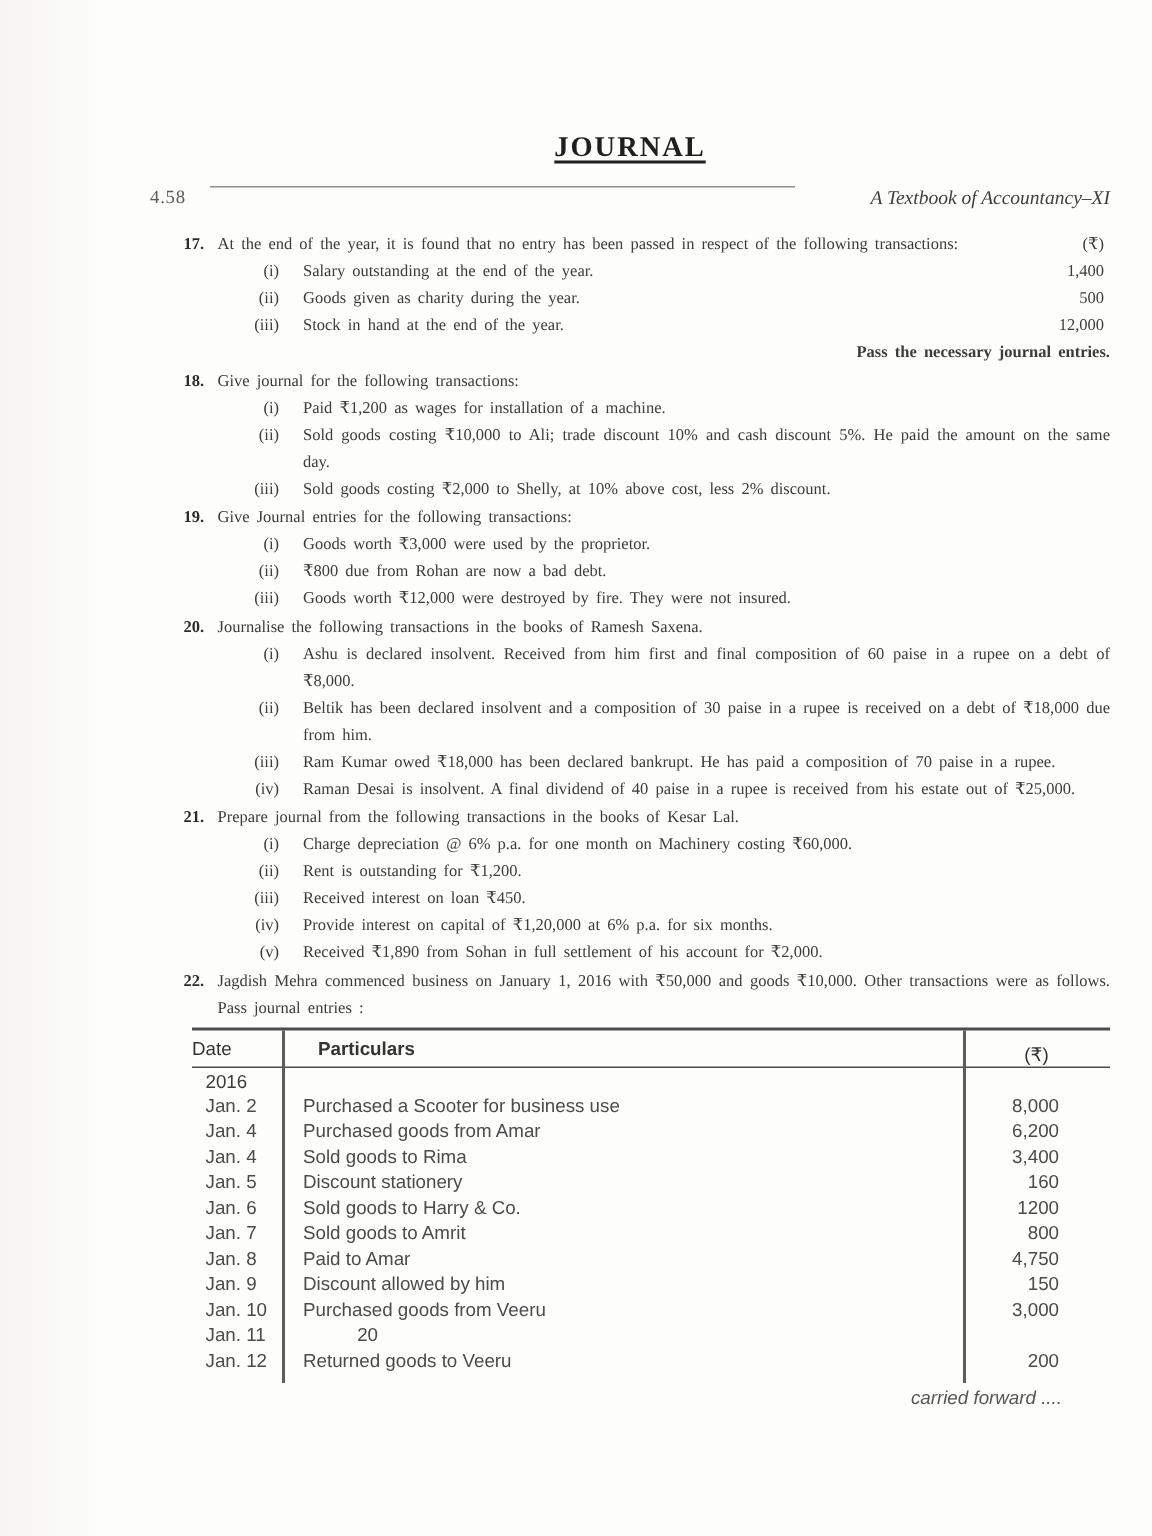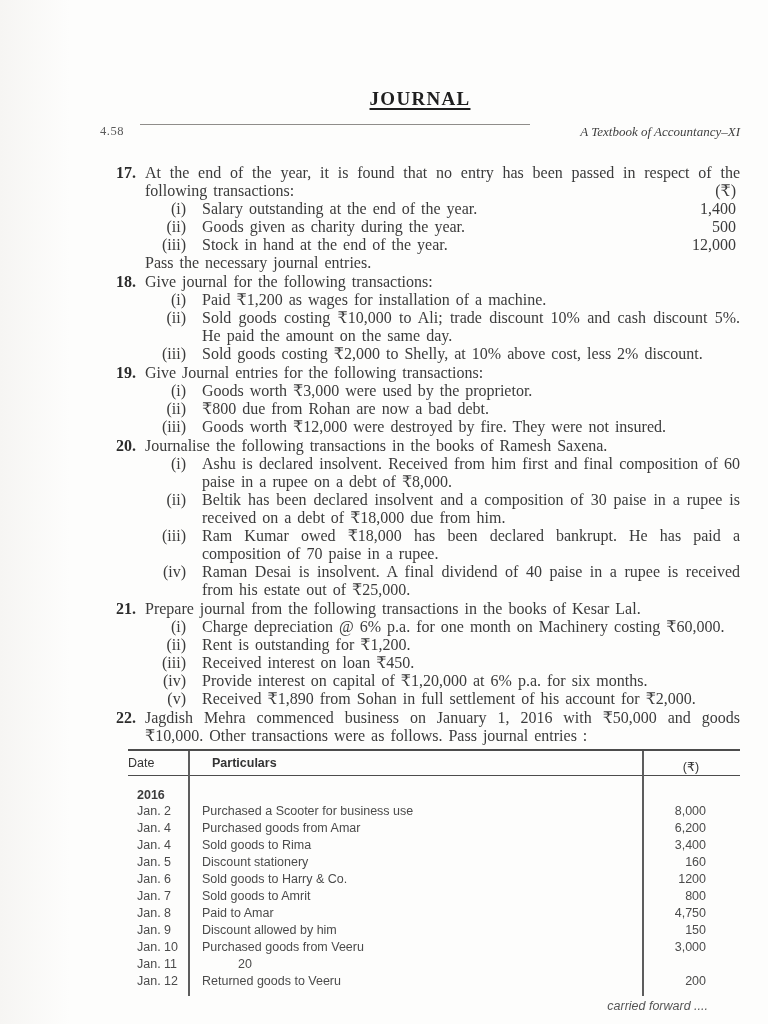--- a/index.html
+++ b/index.html
@@ -20,47 +20,47 @@
     font-size: 19px; font-weight: bold; letter-spacing: 1.3px;
     color: #1f1f1f;
     text-decoration: underline;
     text-underline-offset: 3px;
     text-decoration-thickness: 1.5px;
   }
   .pagehead { display:flex; align-items:flex-start; margin-top:14px; height:18px; }
   .pnum { font-size:12.5px; color:#5a5a5a; letter-spacing:0.5px; }
   .hrule { flex:1; border-bottom:1.5px solid #8f8d8a; margin:0 10px 3px 16px; max-width:390px; }
   .bktitle { font-size:13px; font-style:italic; color:#3f3f3f; margin-left:auto; }
-  .questions { margin-top:22px; font-size:16px; line-height:18px; word-spacing:2px; }
+  .questions { margin-top:12px; font-size:11px; line-height:18px; word-spacing:2px; }
   .question { display:flex; align-items:flex-start; margin-top:1px; }
   .qnum { flex:none; width:36px; text-align:right; font-weight:bold; color:#2c2c2c; margin-right:9px; }
   .qbody { flex:1; min-width:0; }
   .qintro { text-align:justify; position:relative; }
   .cursym { position:absolute; right:4px; bottom:0; }
   .qitem { display:flex; align-items:flex-start; }
   .ilabel { flex:none; width:41px; text-align:right; margin-right:16px; }
   .itext { flex:1; min-width:0; text-align:justify; }
   .iamt { flex:none; width:80px; text-align:right; padding-right:4px; }
-  .qfooter { text-align:left; }
+  .qfooter { text-align:right;font-weight:bold; }
   
   .jtable {
     position:relative;
     margin-left:28px; width:612px; margin-top:4px;
     border-top:2px solid #4c4c4c;
     font-family:"Liberation Sans","DejaVu Sans",sans-serif;
     font-size:12.5px; color:#4b4b4b;
     padding-bottom:6px;
   }
   .vline { position:absolute; top:0; bottom:0; width:1.5px; background:#5d5d5d; }
   .v1 { left:60px; } .v2 { left:514px; }
   .thead { display:flex; height:25px; align-items:center; border-bottom:1.5px solid #4c4c4c; }
   .th-date { flex:none; width:60px; text-align:left; font-weight:normal; color:#333; }
   .th-part { flex:1; padding-left:24px; font-weight:bold; color:#333; }
   .th-amt { flex:none; width:98px; text-align:center; align-self:flex-end; padding-bottom:1px; color:#333; }
-  .tyear { height:16px; line-height:16px; padding-left:9px; font-weight:bold; color:#3d3d3d; margin-top:11px; }
+  .tyear { height:16px; line-height:16px; padding-left:9px; font-weight:normal; color:#3d3d3d; margin-top:1px; }
   .trow { display:flex; height:17px; line-height:17px; }
   .td-date { flex:none; width:60px; padding-left:9px; }
   .td-part { flex:1; padding-left:14px; }
   .td-amt { flex:none; width:98px; text-align:right; padding-right:34px; }
   .cf {
     margin-left:28px; width:612px; margin-top:3px;
     text-align:right; padding-right:32px;
     font-family:"Liberation Sans","DejaVu Sans",sans-serif;
     font-style:italic; font-size:12.5px; color:#555;
   }

